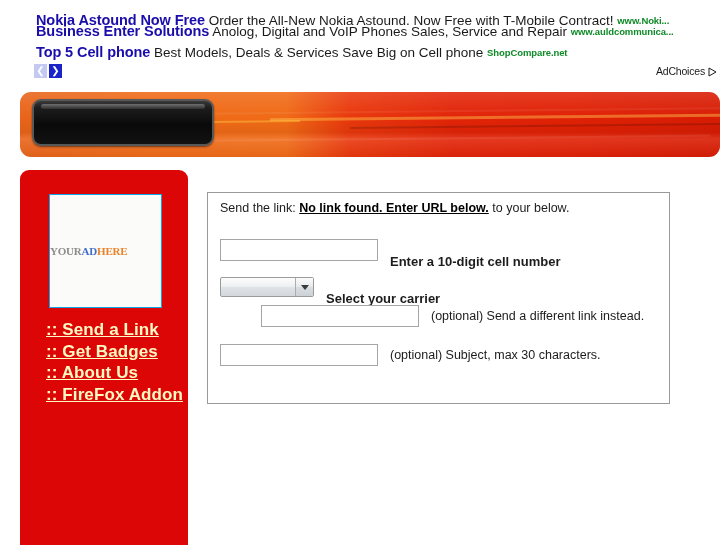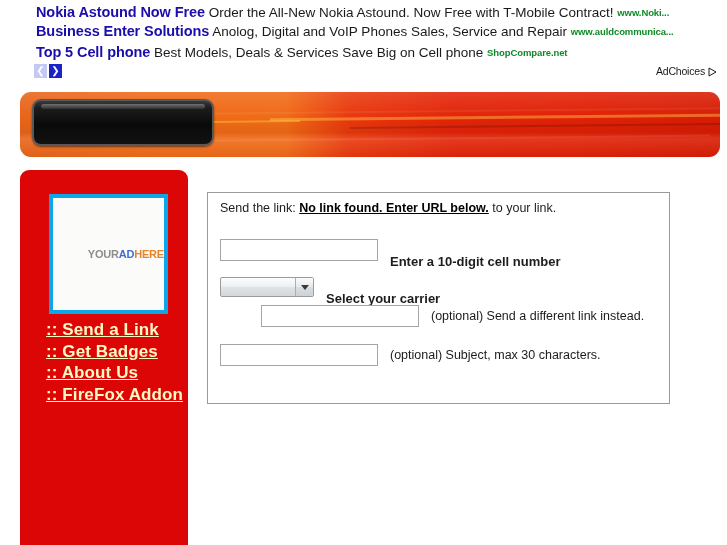--- a/index.html
+++ b/index.html
@@ -23,21 +23,21 @@
     width: 727px;
     height: 86px;
   }
   .ad-row {
     position: absolute;
     left: 36px;
     white-space: nowrap;
     font-size: 13.5px;
     color: #222222;
   }
-  .ad-row.r1 { top: 4px; }
+  .ad-row.r1 { top: 12px; }
   .ad-row.r2 { top: 23px; }
   .ad-row.r3 { top: 44px; }
 
   .ad-title {
     color: #1a0dab;
     font-weight: bold;
     font-size: 14.5px;
     letter-spacing: -0.1px;
   }
   .ad-desc {
@@ -183,24 +183,25 @@
     background: #dd0606;
     border-radius: 9px 9px 0 0;
   }
   #ad-placeholder {
     position: absolute;
     left: 29px;
     top: 24px;
     width: 111px;
     height: 112px;
     background: #fbfbfa;
-    border: 4px solid #0ea5e9;
-    display: flex;
-    align-items: center;
-    justify-content: flex-end;
+    border: 1px solid #0ea5e9;
+    display: flex;
+    align-items: center;
+    justify-content: flex-start;
+    font-family: Liberation Serif, serif;
   }
   #ad-placeholder .yah {
     font-size: 11px;
     font-weight: bold;
     letter-spacing: -0.2px;
     white-space: nowrap;
   }
   .yah .w-your { color: #8d8d8d; }
   .yah .w-ad   { color: #3f6fcb; }
   .yah .w-here { color: #e8832a; }
@@ -379,21 +380,21 @@
     <a href="#" class="nav-link">:: Send a Link</a>
     <a href="#" class="nav-link">:: Get Badges</a>
     <a href="#" class="nav-link">:: About Us</a>
     <a href="#" class="nav-link">:: FireFox Addon</a>
   </div>
 </div>
 
 <div id="form-panel">
 
   <div id="intro-line">
-    <span>Send the link: </span><span class="nolink">No link found. Enter URL below.</span><span> to your link.</span>
+    <span>Send the link: </span><span class="nolink">No link found. Enter URL below.</span><span> to your below.</span>
   </div>
 
   <div class="form-row row-number">
     <input class="txt-input" type="text" value="" style="">
     <span class="field-label bold">Enter a 10-digit cell number</span>
   </div>
 
   <div class="form-row row-carrier">
     <div class="carrier-select">
       <span class="value"></span>

